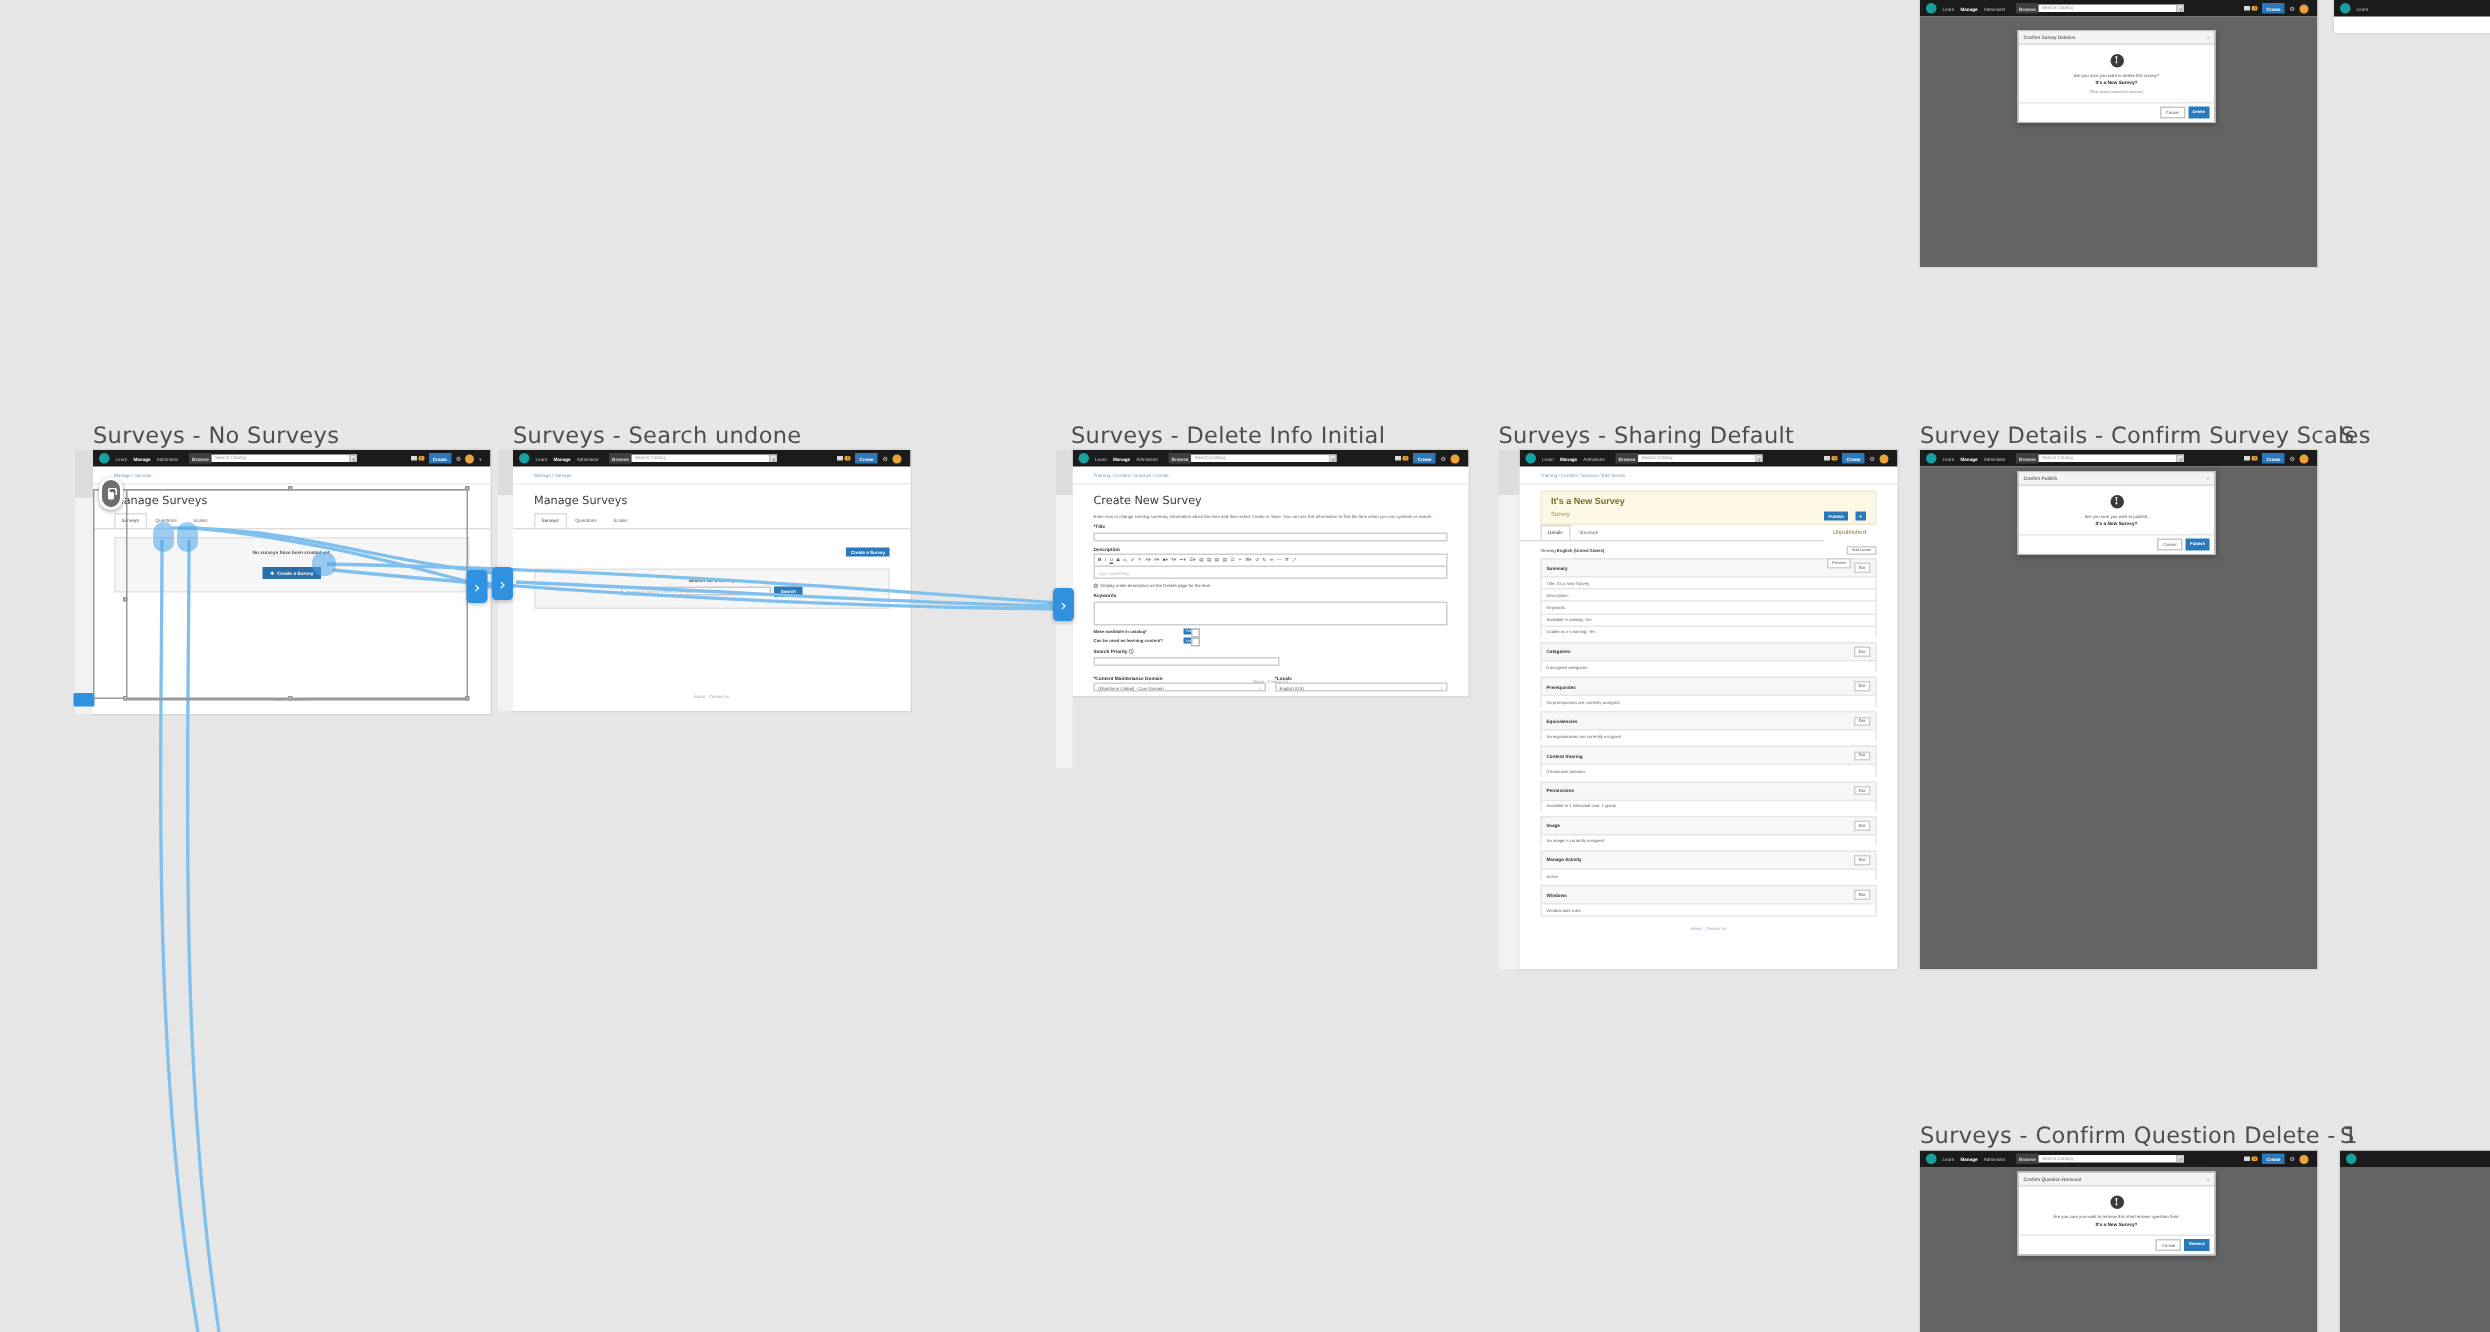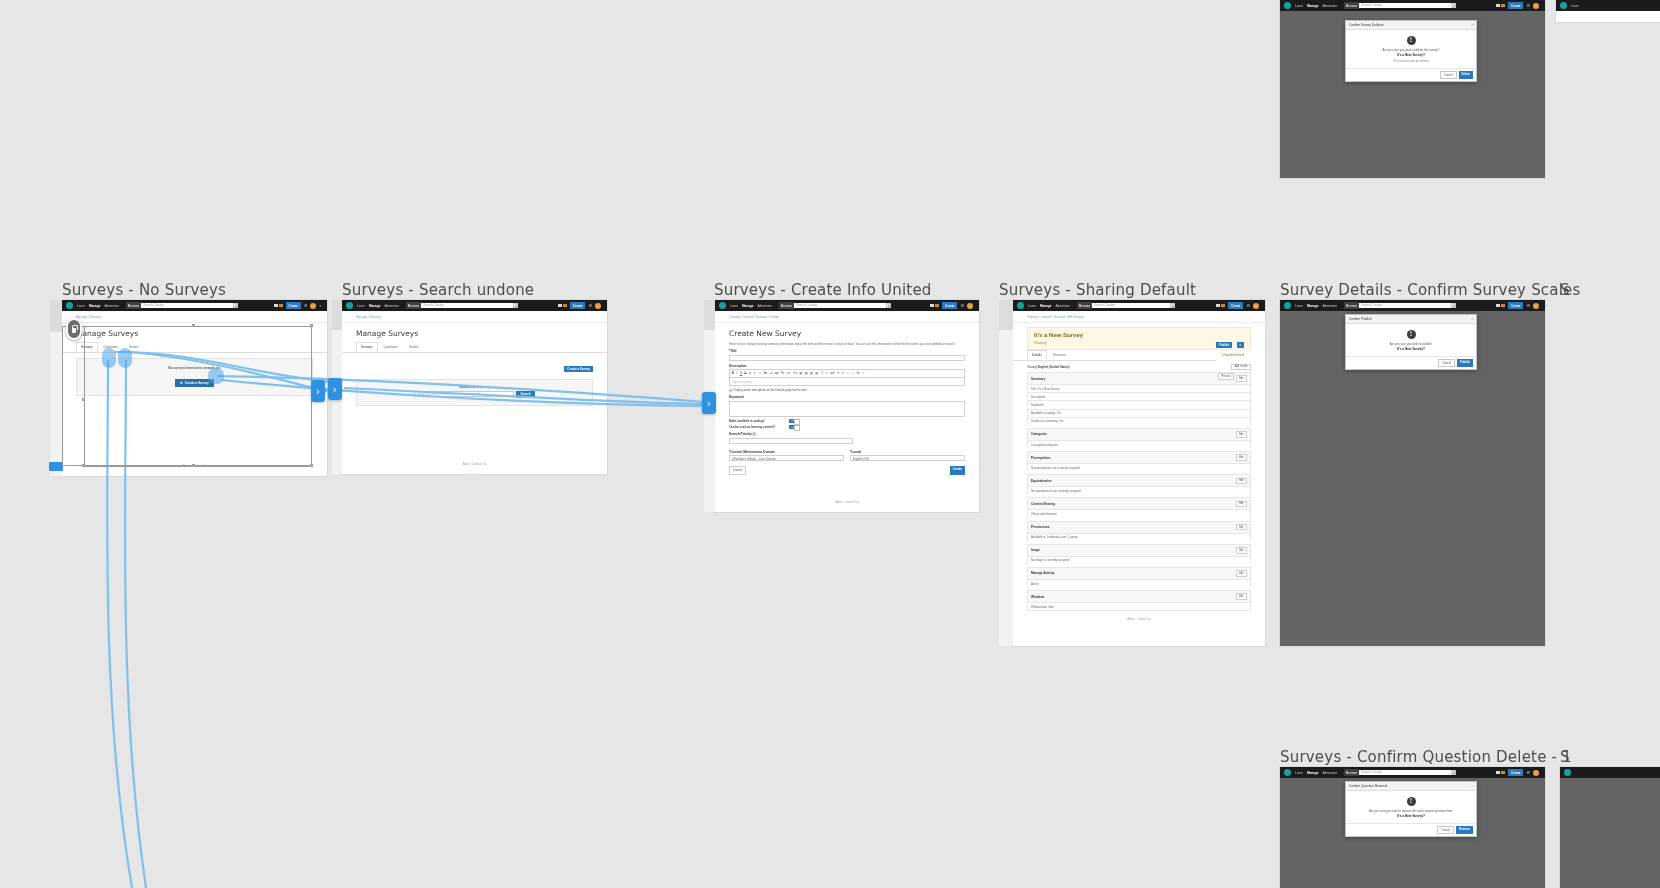--- a/index.html
+++ b/index.html
@@ -283,25 +283,25 @@
     <div class="foot" style="position:absolute;bottom:2px;left:0;right:0;">About · Contact Us</div>
   </div>
 
   <div class="arrow-node" style="left:311px; top:380px;">
       <span>›</span>
     </div>
   <div class="arrow-node" style="left:328px; top:378px;">
       <span>›</span>
     </div>
 
-  <div class="board-title" style="left:714px; top:281px;">Surveys - Create Info United</div>
+  <div class="board-title" style="left:714px; top:281px;">Surveys - Delete Info Initial</div>
   <div class="gutter-dark" style="left:704px; top:300px; width:11px; height:30px;"></div>
   <div class="gutter" style="left:704px; top:330px; width:11px; height:182px;"></div>
 
-  <div class="artboard" style="left:715px; top:300px; width:264px; height:212px;">
+  <div class="artboard" style="left:715px; top:300px; width:264px; height:164px;">
     <div class="navbar">
       <div class="nav-logo"></div>
       <div class="nav-link">Learn</div>
       <div class="nav-link b">Manage</div>
       <div class="nav-link">Administer</div>
       <div class="nav-search">
         <div class="nav-browse">Browse</div>
         <div class="nav-input">Search Catalog</div>
         <div class="nav-sbtn">⚲</div>
       </div>

